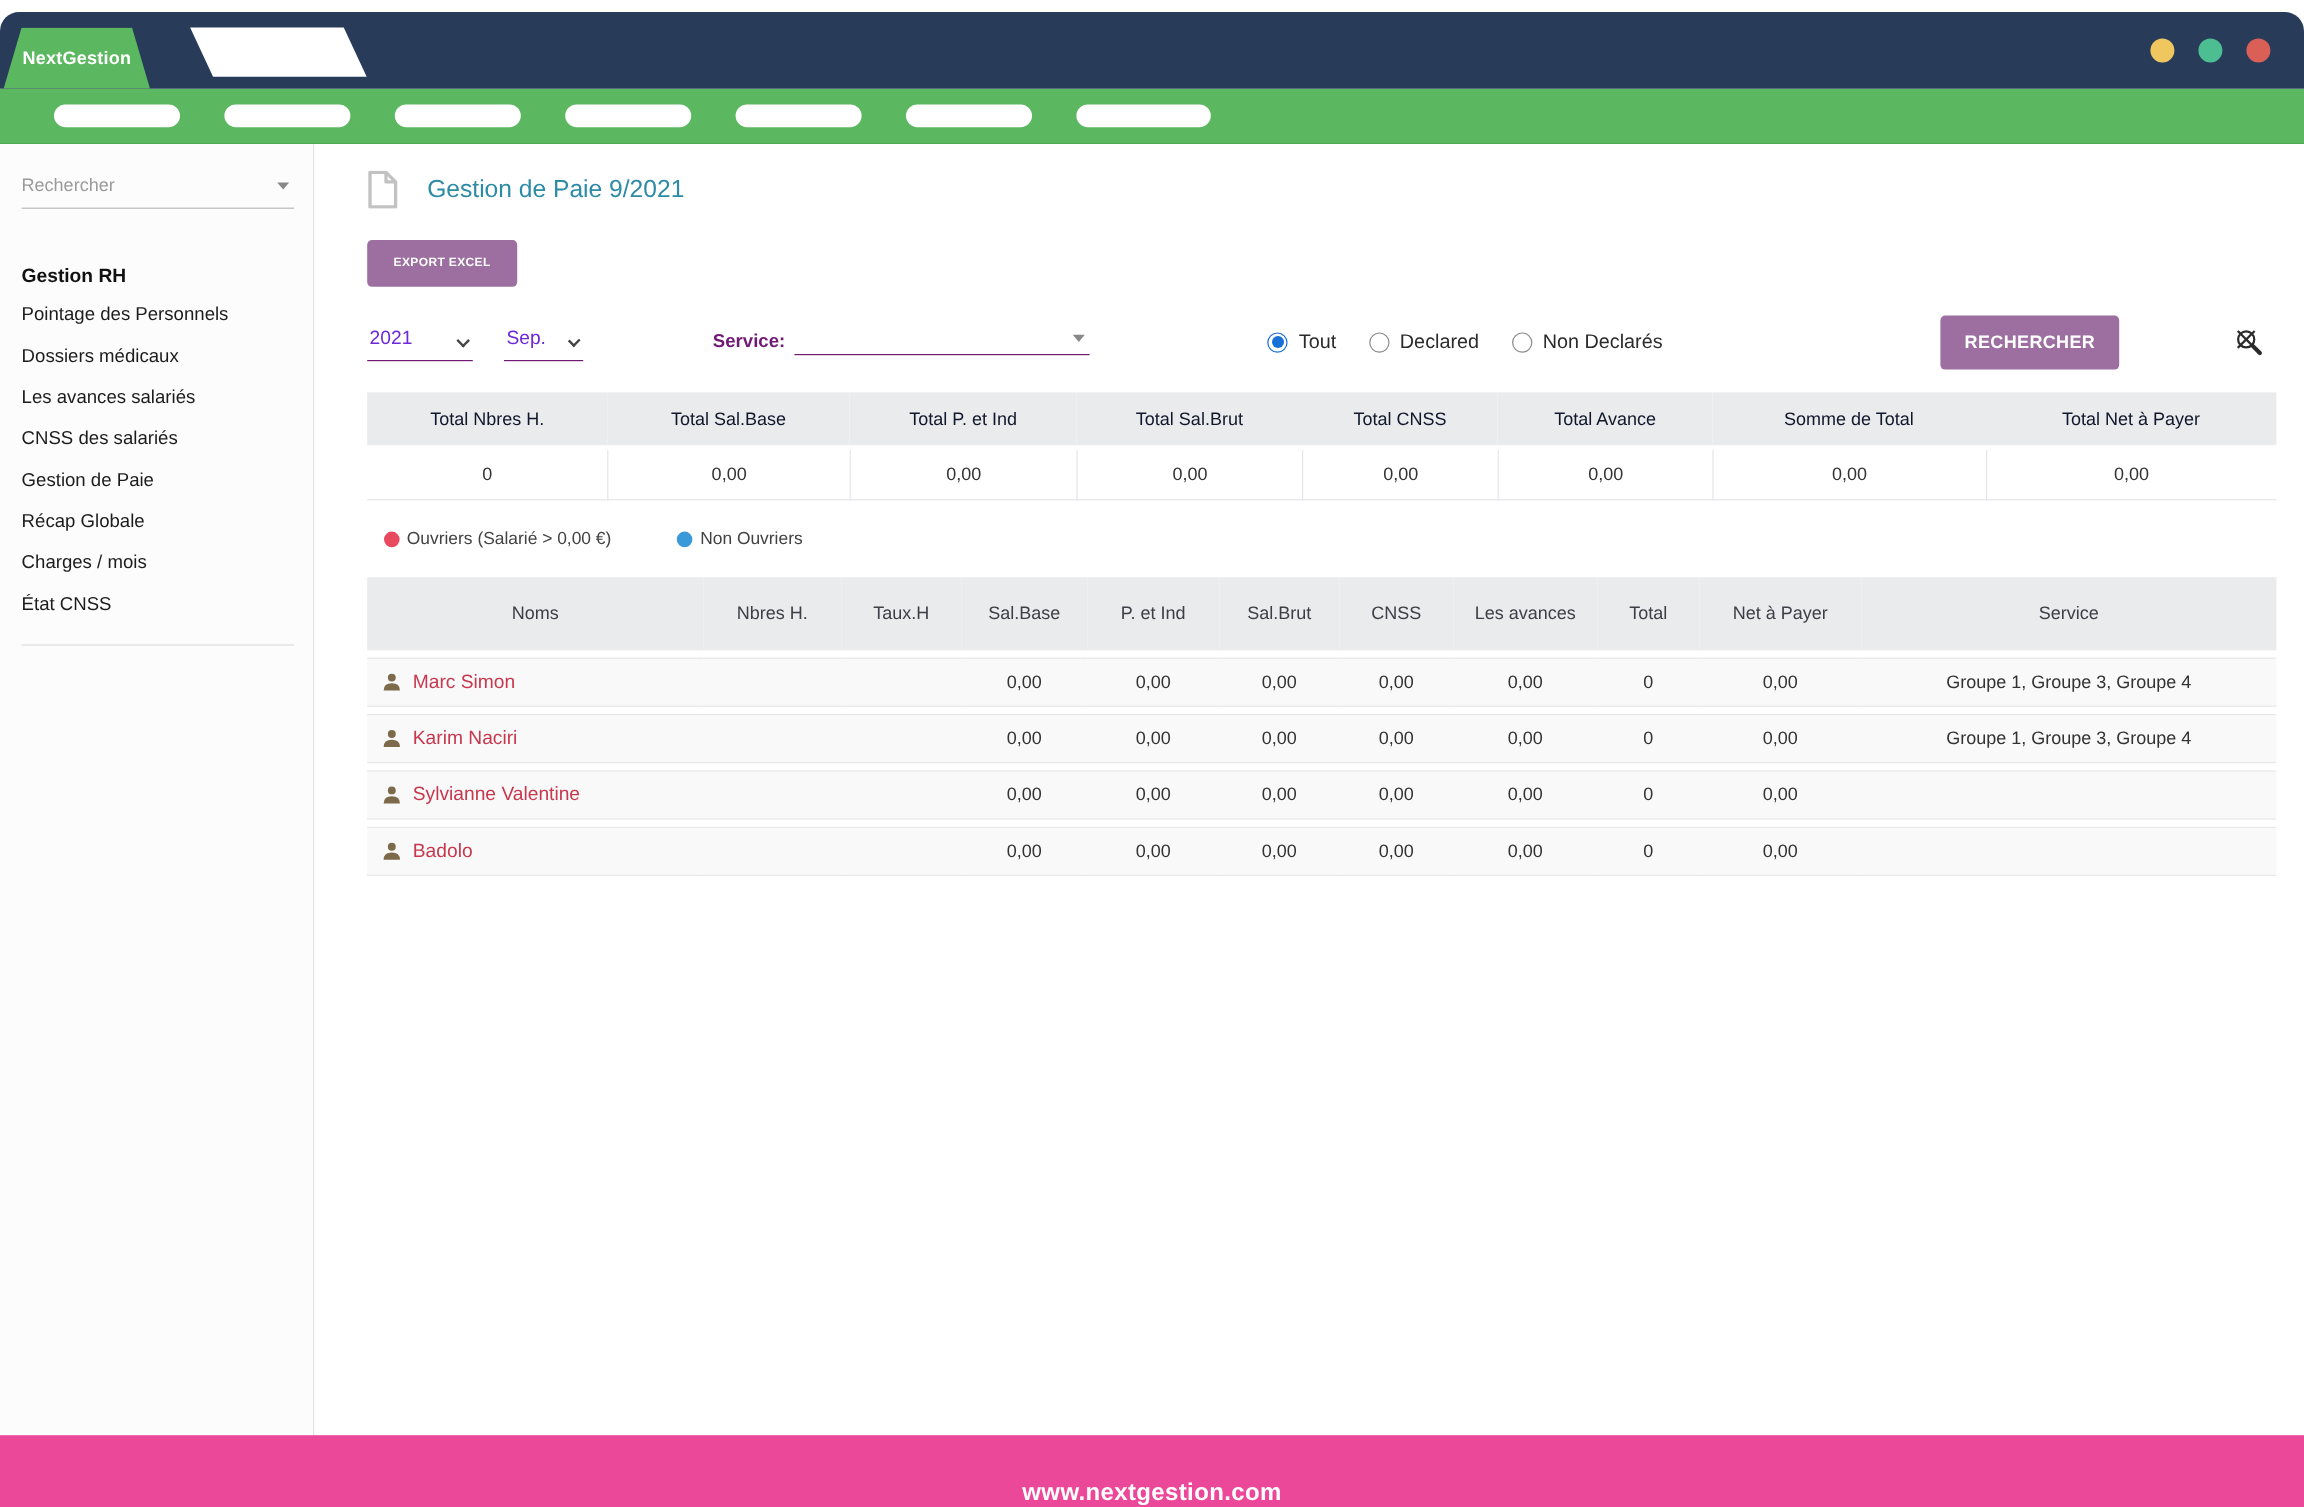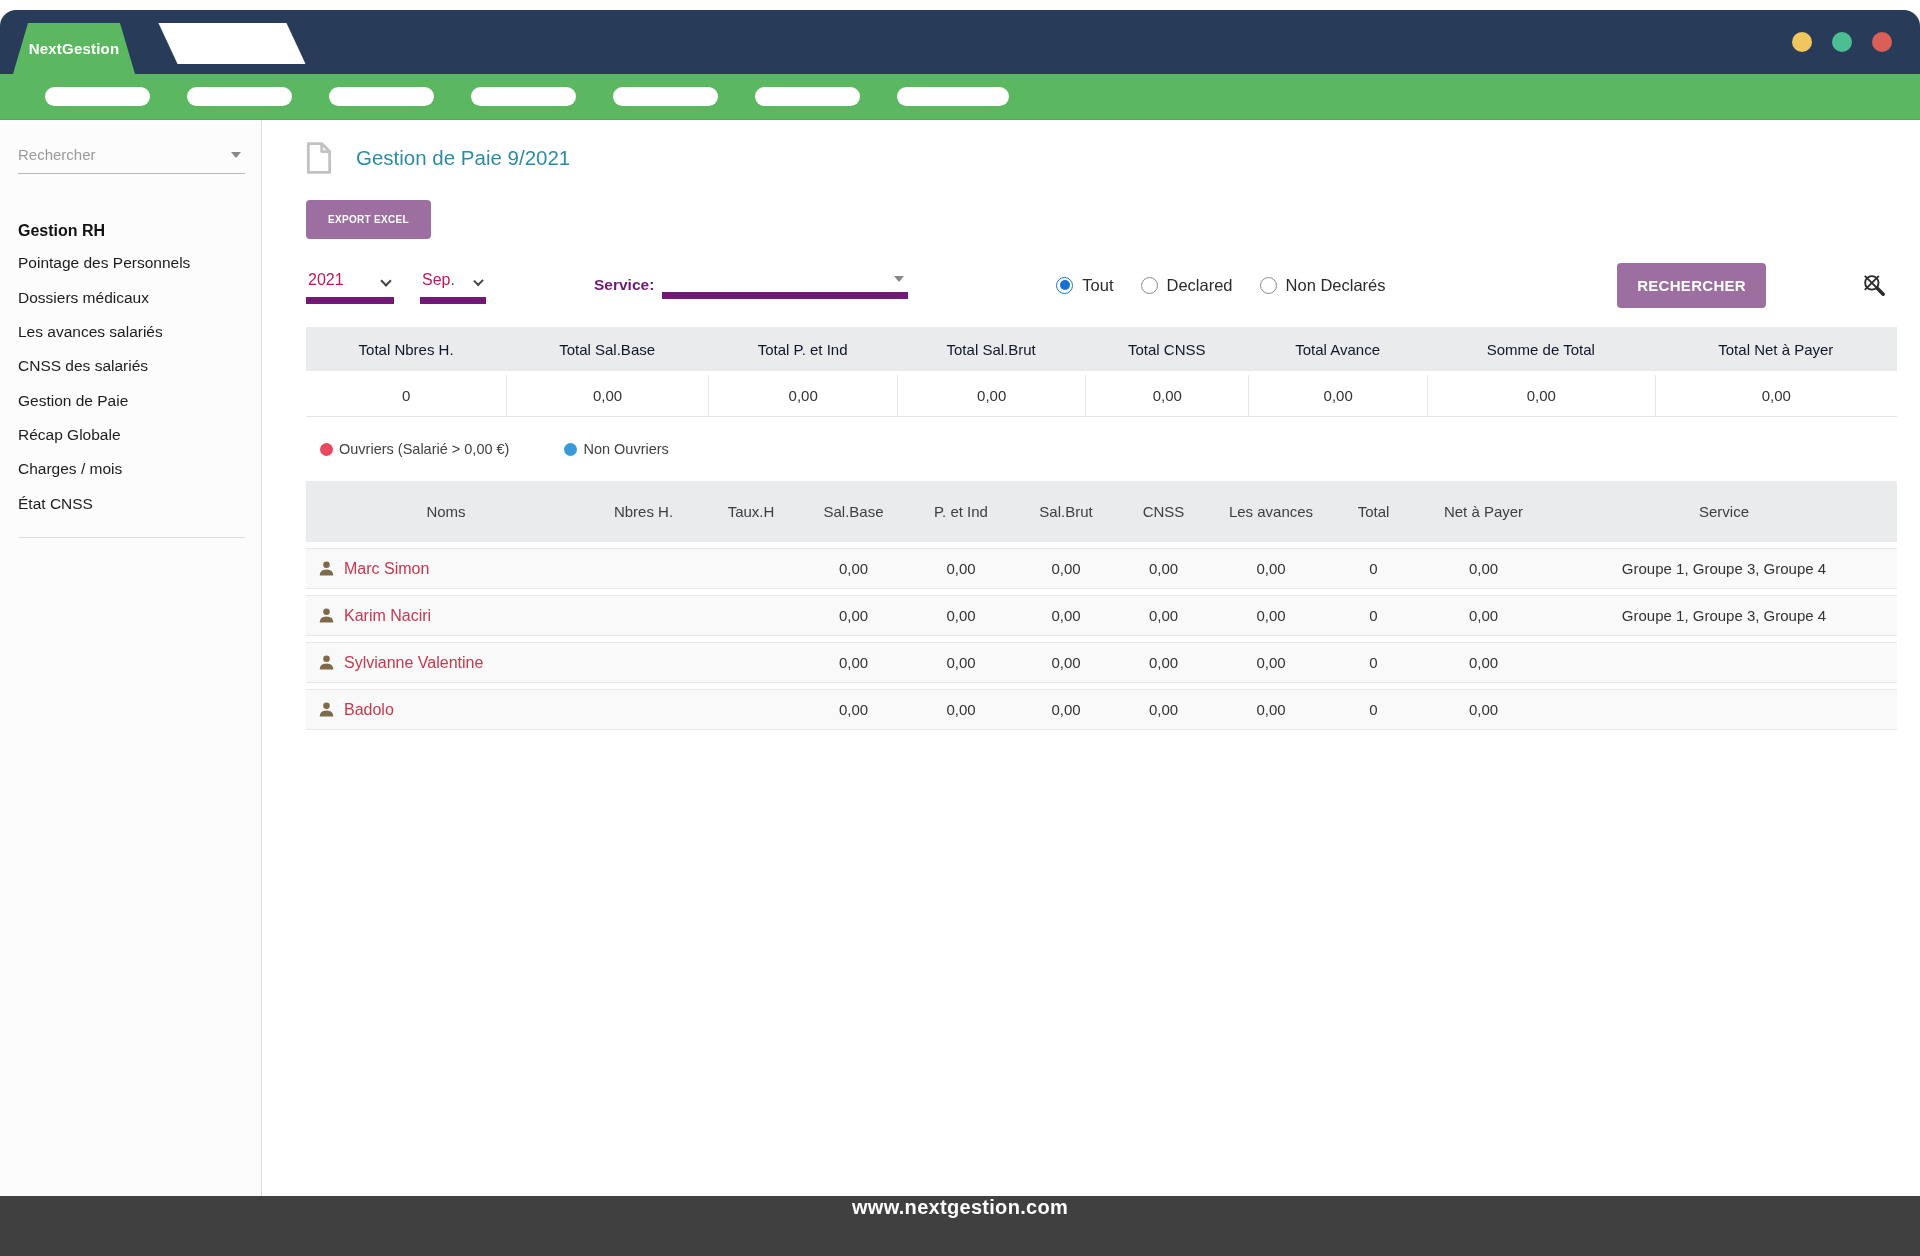--- a/index.html
+++ b/index.html
@@ -2,21 +2,21 @@
 <html><head>
 <meta charset="utf-8">
 <style>
   * { margin:0; padding:0; box-sizing:border-box; }
   html,body { width:1920px; height:1256px; background:#ffffff; overflow:hidden;
               font-family:"Liberation Sans", sans-serif; }
   .app { width:1920px; height:1256px; display:flex; flex-direction:column; background:#fff; padding-top:10px; }
 
   
   .titlebar { position:relative; height:64px; background:#283c5a; border-radius:16px 16px 0 0; flex:0 0 auto; }
-  .brand-tab { position:absolute; left:13px; bottom:0; width:122px; height:51px; background:#5cb860;
+  .brand-tab { position:absolute; left:3px; bottom:0; width:122px; height:51px; background:#5cb860;
                clip-path:polygon(15px 0, calc(100% - 15px) 0, 100% 100%, 0 100%);
                display:flex; align-items:center; justify-content:center; }
   .brand-tab span { color:#fff; font-size:15px; font-weight:700; letter-spacing:.2px; }
   .tab-shape { position:absolute; left:168px; top:13px; width:128px; height:41px; background:#fff; transform:skewX(25deg); }
   .win-dots { position:absolute; right:28px; top:50%; transform:translateY(-50%); display:flex; gap:20px; }
   .win-dot { width:20px; height:20px; border-radius:50%; }
 
   
   .green-nav { height:46px; background:#5cb860; display:flex; align-items:center; padding-left:45px; gap:37px;
                flex:0 0 auto; border-bottom:1px solid #4faa54; }
@@ -41,22 +41,22 @@
   .doc-icon { width:26px; height:32px; }
   .page-title { color:#2e8ba6; font-size:20.5px; }
 
   
   .btn { background:#9c6fa0; color:#fff; border:none; border-radius:4px; font-weight:700;
          font-family:"Liberation Sans", sans-serif; cursor:pointer; }
   .btn-export { margin-top:26px; font-size:10px; padding:14px 22px; letter-spacing:.3px; }
 
   
   .filters { margin-top:22px; display:flex; align-items:center; height:48px; }
-  .u-select { display:flex; align-items:flex-end; gap:20px; border-bottom:7px solid #701a75;
-              padding:4px 4px 8px 2px; font-size:16px; color:#be185d; cursor:pointer; }
+  .u-select { display:flex; align-items:flex-end; gap:20px; border-bottom:1px solid #701a75;
+              padding:4px 4px 8px 2px; font-size:16px; color:#6d28d9; cursor:pointer; }
   .chev { width:8px; height:8px; border-right:2px solid #444; border-bottom:2px solid #444;
           transform:rotate(45deg); margin-bottom:4px; }
   .sel-year { width:88px; }
   .sel-month { width:66px; margin-left:26px; }
   .service-label { margin-left:108px; font-size:15.5px; color:#701a75;font-weight:bold; }
   .sel-service { width:246px; margin-left:8px; }
   .sel-service .caret { margin-bottom:2px; }
   .radio-group { margin-left:148px; display:flex; align-items:center; gap:27px; }
   .radio-item { display:flex; align-items:center; gap:9px; cursor:pointer; }
   .radio-circle { width:17px; height:17px; border-radius:50%; border:1.6px solid #8a8a8a; background:#fff; position:relative; }
@@ -85,21 +85,21 @@
   .grid th { background:#eaebed; height:61px; font-weight:400; font-size:15px; color:#3c4046; text-align:center; }
   .grid td { background:#f9f9f9; height:41px; font-size:15px; color:#333; text-align:center;
              border-top:1px solid #e8e8e8; border-bottom:1px solid #e8e8e8;
              overflow:hidden; white-space:nowrap; }
   .name-cell { text-align:left !important; padding-left:12px; }
   .name-cell .wrap { display:flex; align-items:center; gap:9px; }
   .person-icon { display:inline-flex; width:17px; height:17px; }
   a.emp-name { color:#c7384e; font-size:16px; text-decoration:none; cursor:pointer; }
 
   
-  .footer { flex:0 0 60px; background:#404040; display:flex; align-items:flex-start; justify-content:center; }
+  .footer { flex:0 0 60px; background:#ec4899; display:flex; align-items:flex-end; justify-content:center; }
   .footer span { color:#fff; font-size:20px; font-weight:600; letter-spacing:.3px; }
 </style>
 </head>
 <body>
 
 <div class="app">
 
   <div class="titlebar">
     <div class="brand-tab">
       <span>NextGestion</span>

